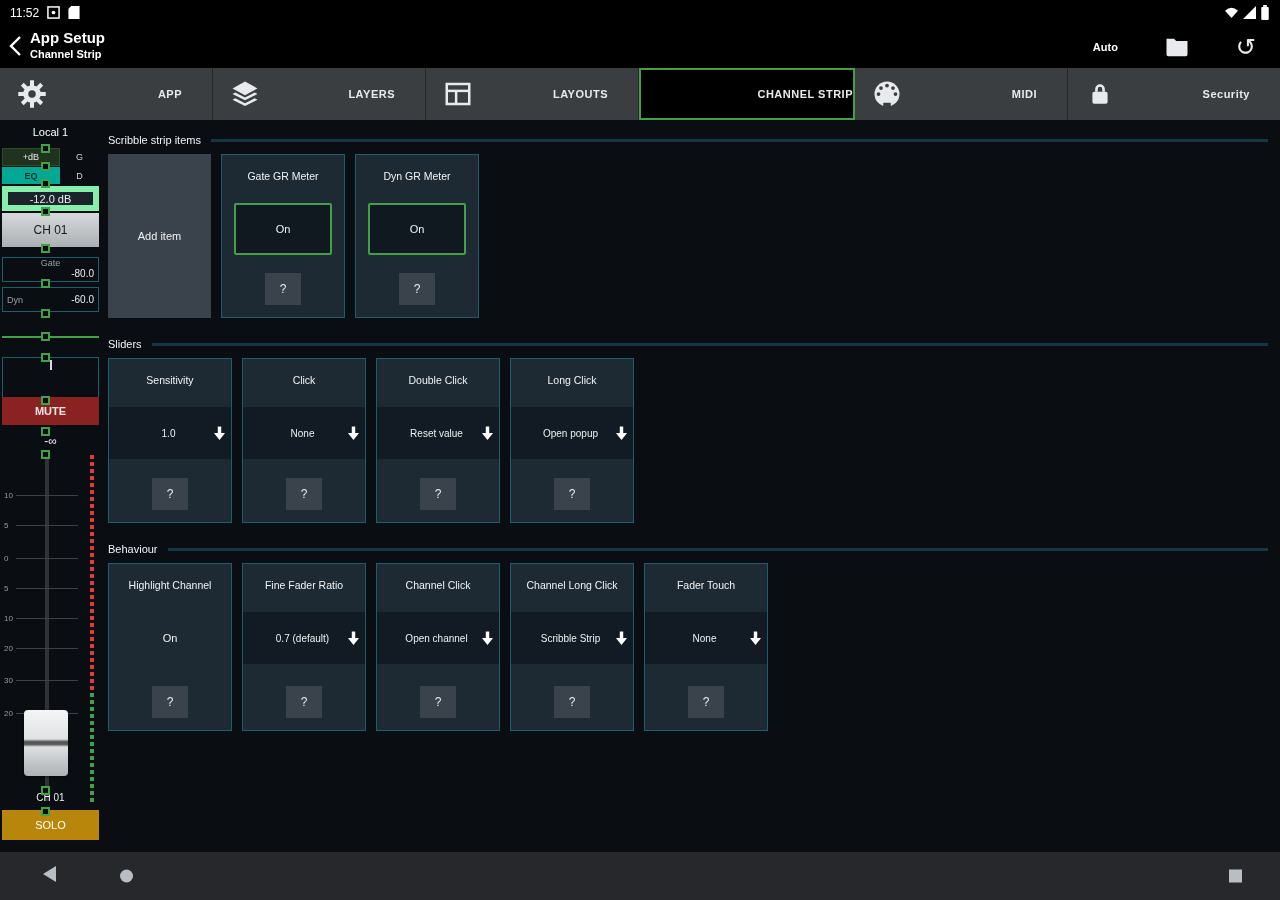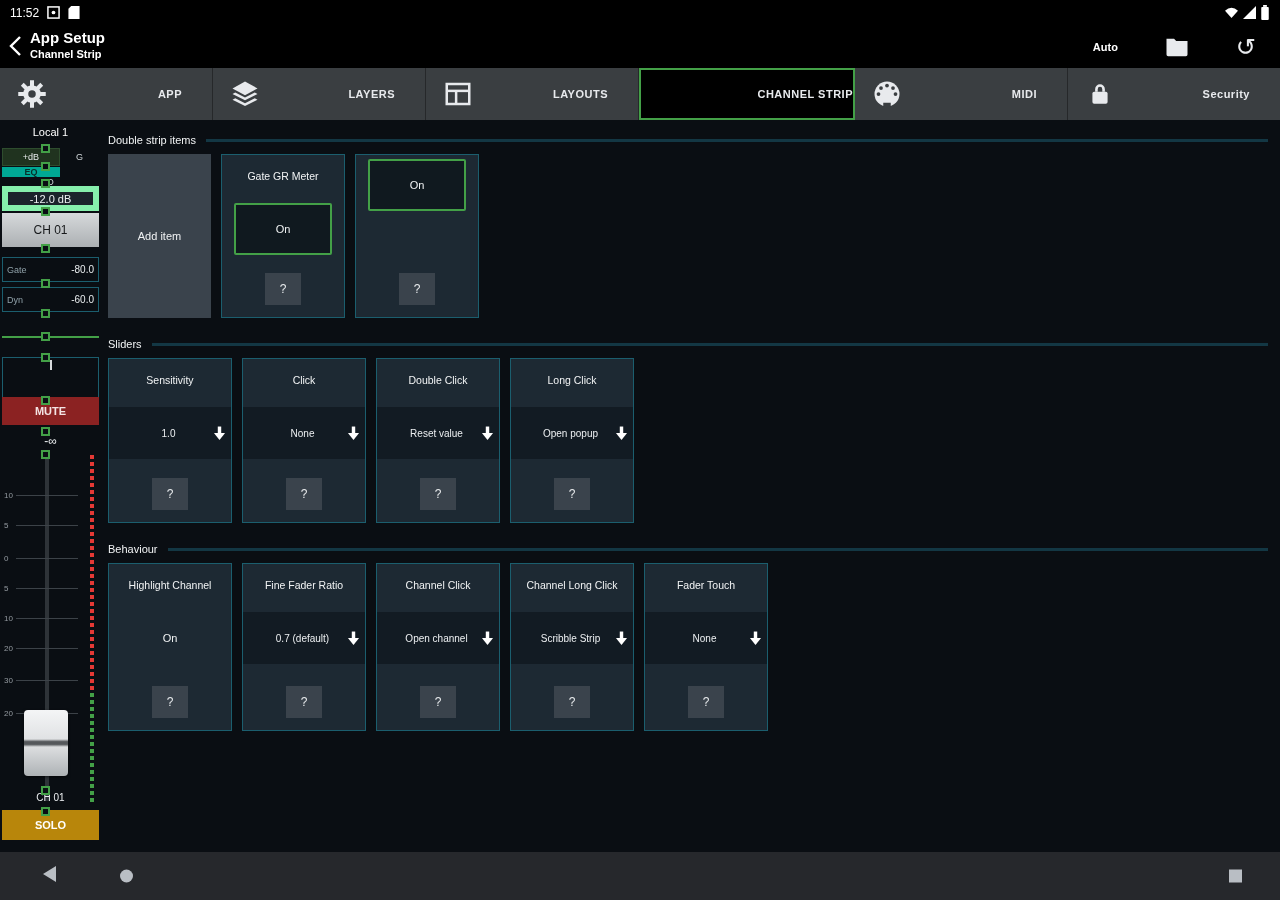--- a/index.html
+++ b/index.html
@@ -35,30 +35,30 @@
   .content { position:absolute; top:120px; left:0; right:0; height:732px; background:#0a0e13; }
 
   
   .preview { position:absolute; left:0; top:0; width:103px; height:100%; }
   .pv { position:absolute; left:2px; width:97px; }
   .pv-source { top:6px; text-align:center; color:#fff; font-size:11px; }
   .pv-row { display:flex; align-items:stretch; }
   .pv-gain { top:28px; height:18px; }
   .pv-gain .chip { width:58px; background:#20331f; border:1px solid #2e4d2e; color:#e6e9ea; font-size:9px;
      display:flex; align-items:center; justify-content:center; }
-  .pv-eq { top:47px; height:17px;flex-direction:column; }
+  .pv-eq { top:47px; height:17px; }
   .pv-eq .chip { width:58px; background:var(--eq_teal,#00a895); color:#07302a; font-size:9px; font-weight:bold;
      display:flex; align-items:center; justify-content:center; }
   .pv-letter { flex:1; display:flex; align-items:center; justify-content:center; color:#cfd5d8; font-size:9px; }
   .pv-level { top:66px; height:25px; background:#1b232b; border:6px solid #86efac; color:#eceff1; font-size:11px;
      display:flex; align-items:center; justify-content:center; }
   .pv-scribble { top:93px; height:34px; background:linear-gradient(#d6d9db,#acb0b3); color:#17191b; font-size:12px;
      display:flex; align-items:center; justify-content:center; }
   .pv-proc { height:25px; border:1px solid var(--card_border,#1b5e6e); display:flex; align-items:center; padding:0 4px; }
-  .pv-gate { top:137px; } .pv-dyn { top:167px; }
+  .pv-gate { top:137px;flex-direction:column; } .pv-dyn { top:167px; }
   .pv-proc .lbl { color:#8fa0a8; font-size:9px; }
   .pv-proc .val { margin-left:auto; color:#e8ecee; font-size:10px; }
   .pv-line { top:216px; height:2px; background:var(--accent_green,#43a047); }
   .pv-pan { top:237px; height:43px; border:1px solid var(--card_border,#1b5e6e); }
   .pan-tick { position:absolute; left:50%; top:2px; width:2px; height:10px; background:#d7dadd; transform:translateX(-50%); }
   .pv-mute { top:277px; height:28px; background:var(--mute_red,#8b2222); color:#f4e3e3; font-size:11px; font-weight:bold;
      display:flex; align-items:center; justify-content:center; cursor:pointer; }
   .pv-inf { top:314px; text-align:center; color:#eceff1; font-size:12px; }
   .fader-area { position:absolute; left:0; top:335px; width:103px; height:350px; }
   .track { position:absolute; left:45px; top:4px; bottom:4px; width:4px; background:#2e3338; }
@@ -67,21 +67,21 @@
   .tick-label { position:absolute; left:0; top:-4px; font-size:8px; color:#949aa0; }
   .meter-seg { position:absolute; left:90px; width:4px; }
   .meter-red { top:0; height:235px;
      background:repeating-linear-gradient(to bottom,var(--meter_red,#e53935) 0 4px,rgba(0,0,0,0) 4px 7px); }
   .meter-green { top:238px; height:112px;
      background:repeating-linear-gradient(to bottom,var(--meter_green,#43a047) 0 4px,rgba(0,0,0,0) 4px 7px); }
   .fader-cap { position:absolute; left:24px; top:255px; width:44px; height:66px; border-radius:4px; cursor:grab;
      background:linear-gradient(to bottom,#f4f5f6 0%,#e0e2e4 44%,#55585b 48%,#55585b 52%,#dcdee0 56%,#aeb2b5 100%);
      box-shadow:0 1px 3px rgba(0,0,0,.6); }
   .pv-name2 { top:672px; text-align:center; color:#eceff1; font-size:10px; }
-  .pv-solo { top:690px; height:30px; background:var(--solo_amber,#b8860b); color:#fff; font-size:11px; font-weight:bold;
+  .pv-solo { top:690px; height:30px; background:var(--solo_amber,#b8860b); color:#fff; font-size:11px; font-weight:normal;
      display:flex; align-items:center; justify-content:center; cursor:pointer; }
   .handle { position:absolute; left:41px; width:9px; height:9px; border:2px solid var(--accent_green,#43a047);
      background:#0a0e13; }
 
   
   .main { margin-left:103px; padding:14px 12px 0 5px; }
   .section-header { display:flex; align-items:center; }
   .section-header + .section-header, .card-row + .section-header { margin-top:20px; }
   .section-title { color:#f1f3f4; font-size:11px; margin-right:10px; white-space:nowrap; }
   .section-line { flex:1; height:3px; background:#133744; }
@@ -308,35 +308,36 @@
       <i class="handle" style="top:276px"></i>
       <i class="handle" style="top:307px"></i>
       <i class="handle" style="top:330px"></i>
       <i class="handle" style="top:666px"></i>
       <i class="handle" style="top:687px"></i>
     </aside>
 
     <main class="main">
 
       <div class="section-header">
-        <span class="section-title">Double strip items</span>
+        <span class="section-title">Scribble strip items</span>
         <span class="section-line"></span>
       </div>
       <div class="card-row row-items">
         <div class="card add-item">Add item</div>
 
         <div class="card">
           <div class="card-title">Gate GR Meter</div>
           <div class="val-on">On</div>
           <div class="help-row">
               <button class="help-btn">?</button>
             </div>
         </div>
 
         <div class="card">
+          <div class="card-title">Dyn GR Meter</div>
           <div class="val-on">On</div>
           <div class="help-row">
               <button class="help-btn">?</button>
             </div>
         </div>
       </div>
 
       <div class="section-header">
         <span class="section-title">Sliders</span>
         <span class="section-line"></span>

